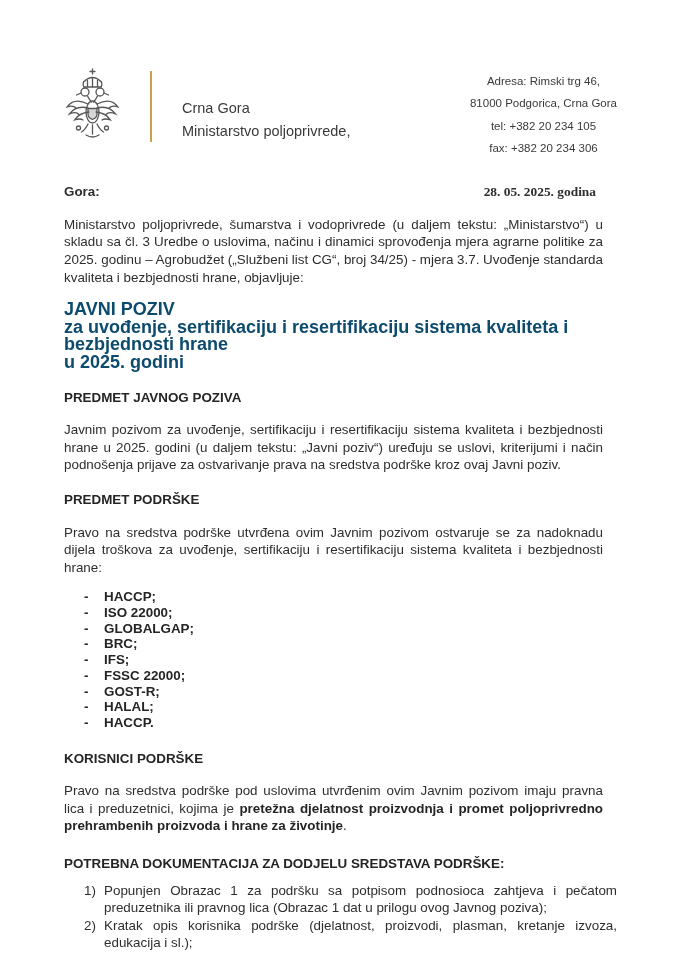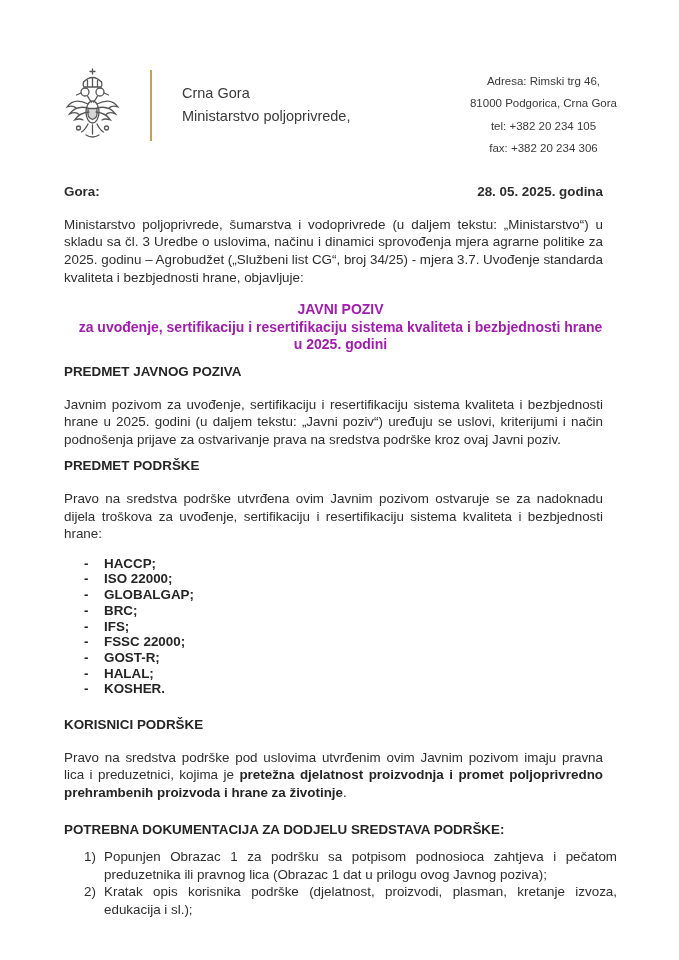--- a/index.html
+++ b/index.html
@@ -8,35 +8,35 @@
     width: 679px; height: 960px;
     background: #ffffff;
     font-family: "Liberation Sans", "DejaVu Sans", sans-serif;
     color: #2e2e2e;
     overflow: hidden;
   }
   .page { width: 679px; height: 960px; padding: 66px 62px 0 64px; background: #fff; }
 
   
   .letterhead { display: flex; justify-content: space-between; align-items: flex-start; }
-  .lh-left { display: flex; align-items: center; gap: 20px; }
+  .lh-left { display: flex; align-items: flex-end; gap: 20px; }
   .coat { margin-top: 2px; flex: 0 0 auto; }
   .gold-line { width: 2px; height: 71px; background: #c8a24a; margin: 3px 10px 0 9px; flex: 0 0 auto; }
   .org { font-size: 14.5px; line-height: 22.5px; color: #3a3a3a; padding-top: 1px; white-space: nowrap; }
   .contact { font-size: 11.5px; line-height: 22.3px; text-align: center; color: #3a3a3a; padding-top: 4px; white-space: nowrap; }
 
   
   .meta-row { display: flex; justify-content: space-between; margin-top: 24px; font-size: 13.4px; font-weight: bold; line-height: 17.6px; }
-  .meta-row .date { margin-right: 14px; }
+  .meta-row .date { margin-right: 21px; font-family: Liberation Serif, serif; }
 
   
   .para { font-size: 13.4px; line-height: 17.6px; text-align: justify; margin: 15px 14px 0 0; }
   .para strong { font-weight: bold; color: #252525; }
-  .doc-title { font-weight: bold; font-size: 14px; line-height: 17.6px; text-align: center; margin-top: 15px; color: #a21caf; }
-  .heading { font-weight: bold; font-size: 13.4px; line-height: 17.6px; margin: 9px 0 0 0; color: #252525; }
+  .doc-title { font-weight: bold; font-size: 18px; line-height: 17.6px; margin-top: 15px; color: #0c4a6e; }
+  .heading { font-weight: bold; font-size: 13.4px; line-height: 17.6px; margin: 17px 0 0 0; color: #252525; }
   .mt19 { margin-top: 19px; }
   .mt20 { margin-top: 20px; }
 
   
   .std-list { margin: 13px 0 0 20px; }
   .std-item { display: flex; font-weight: bold; font-size: 13.4px; line-height: 15.7px; color: #252525; }
   .std-item .dash { flex: 0 0 20px; }
 
   
   .num-list { margin: 9px 0 0 20px; }
@@ -137,21 +137,21 @@
     <div class="std-item">
         <span class="dash">-</span>
         <span>GOST-R;</span>
       </div>
     <div class="std-item">
         <span class="dash">-</span>
         <span>HALAL;</span>
       </div>
     <div class="std-item">
         <span class="dash">-</span>
-        <span>KOSHER.</span>
+        <span>HACCP.</span>
       </div>
   </div>
 
   <p class="heading mt19">KORISNICI PODRŠKE</p>
   <p class="para"><span>Pravo na sredstva podrške pod uslovima utvrđenim ovim Javnim pozivom imaju pravna lica i preduzetnici, kojima je </span><strong>pretežna djelatnost proizvodnja i promet poljoprivredno prehrambenih proizvoda i hrane za životinje</strong><span>.</span></p>
 
   <p class="heading mt20">POTREBNA DOKUMENTACIJA ZA DODJELU SREDSTAVA PODRŠKE:</p>
   <div class="num-list">
     <div class="num-item">
       <span class="num">1)</span>

